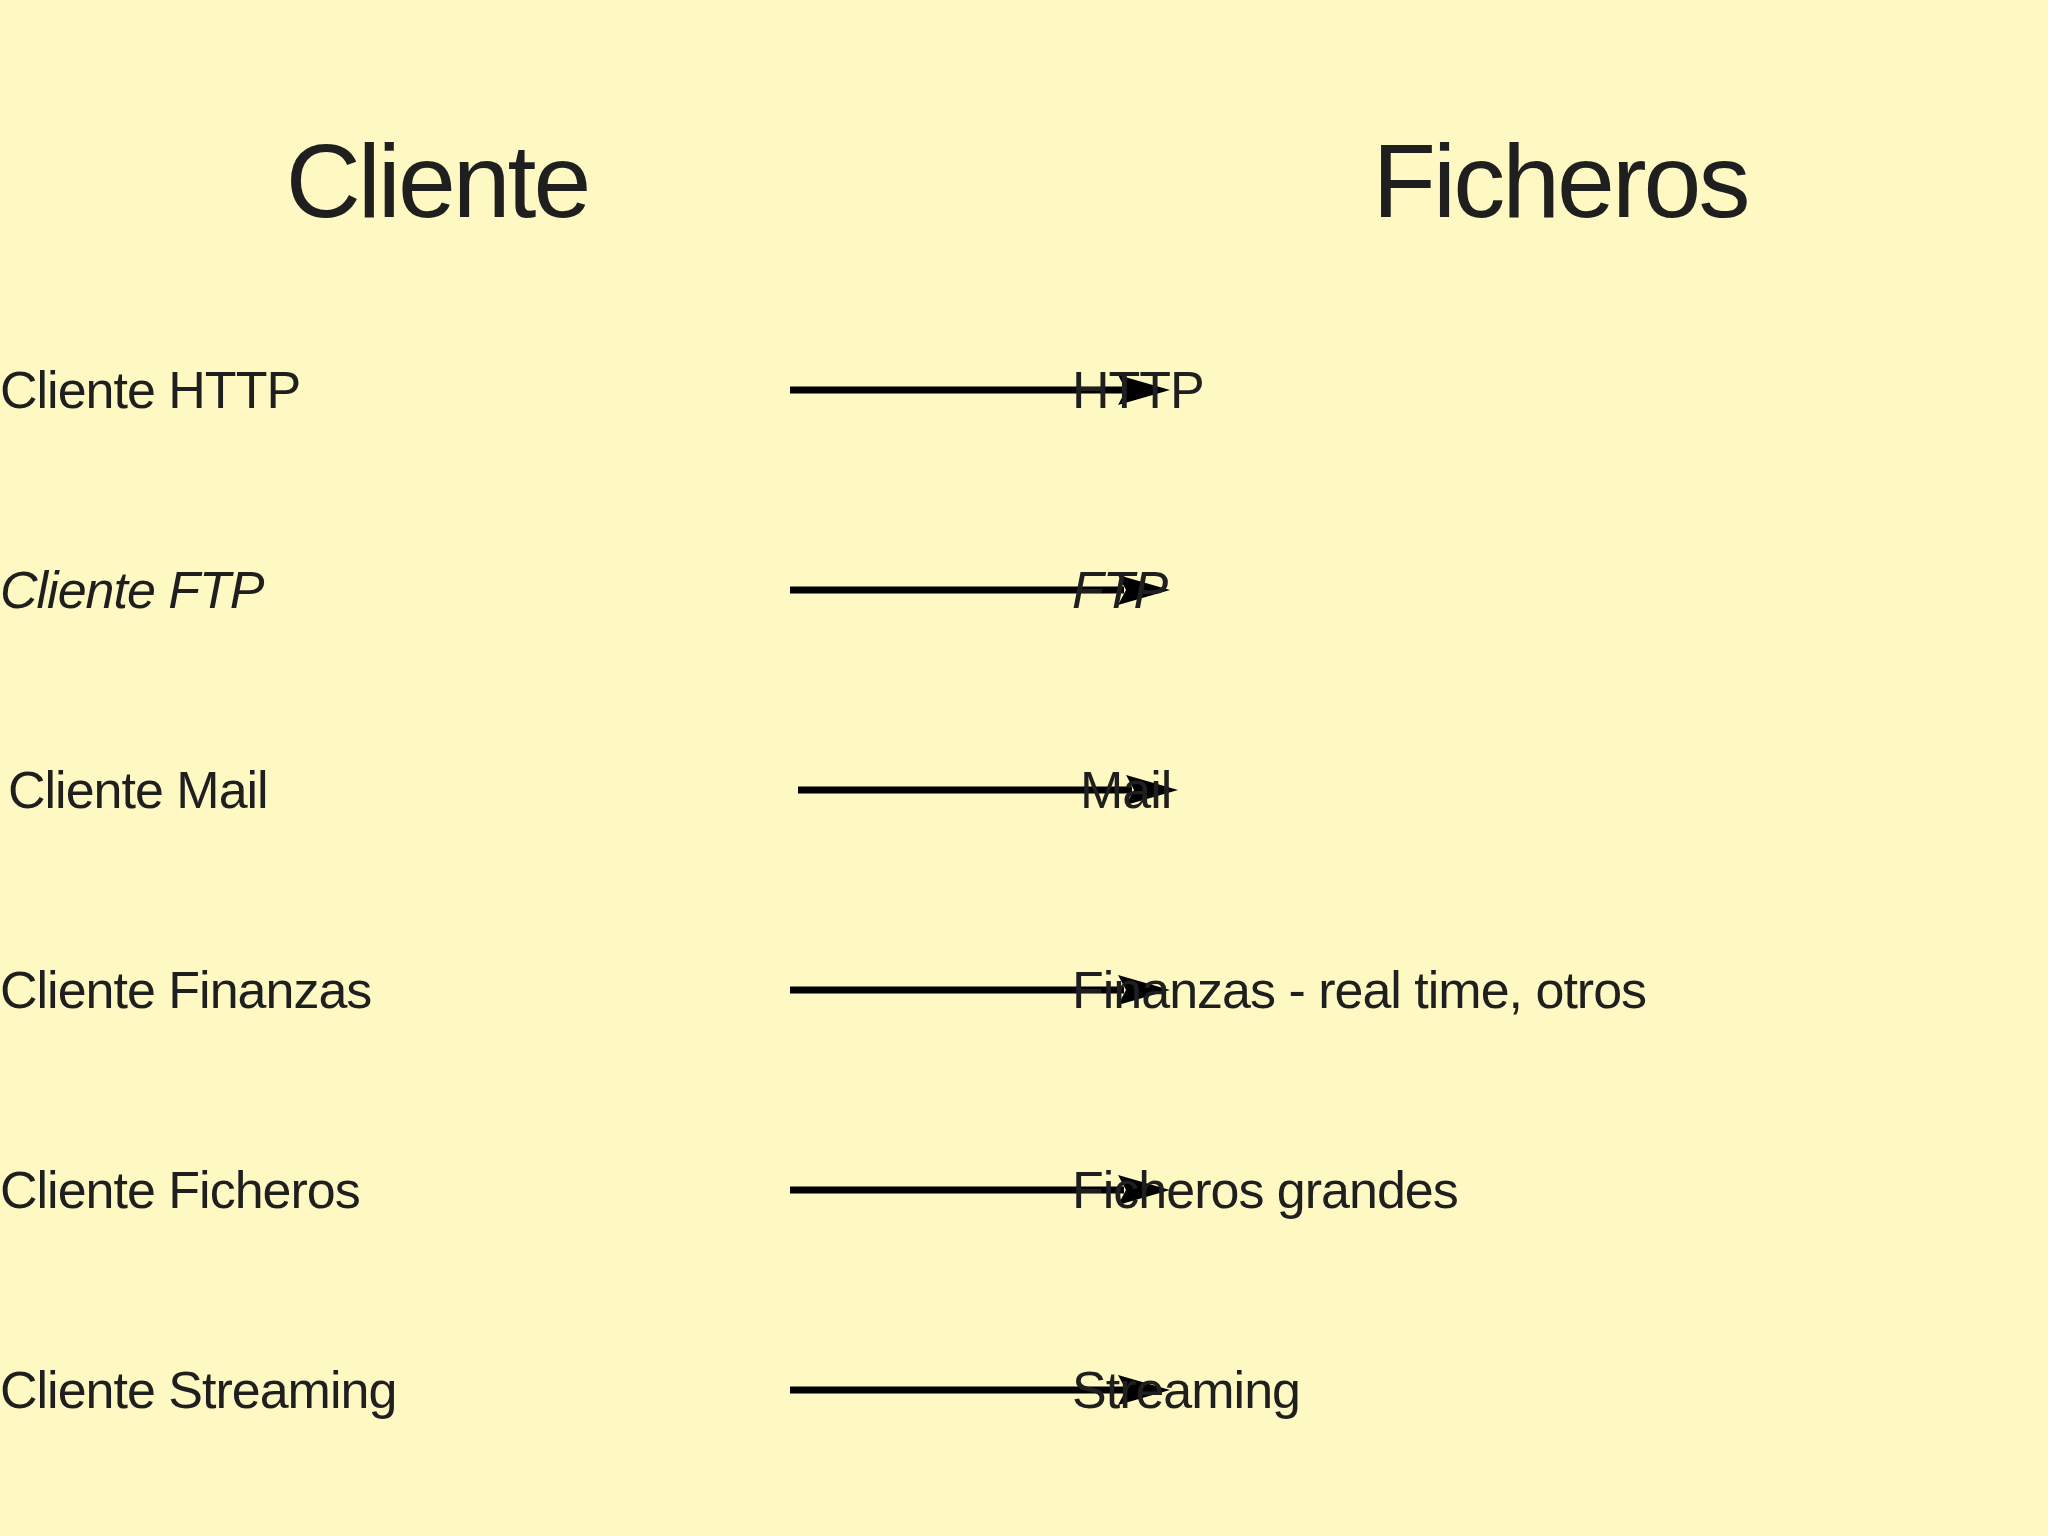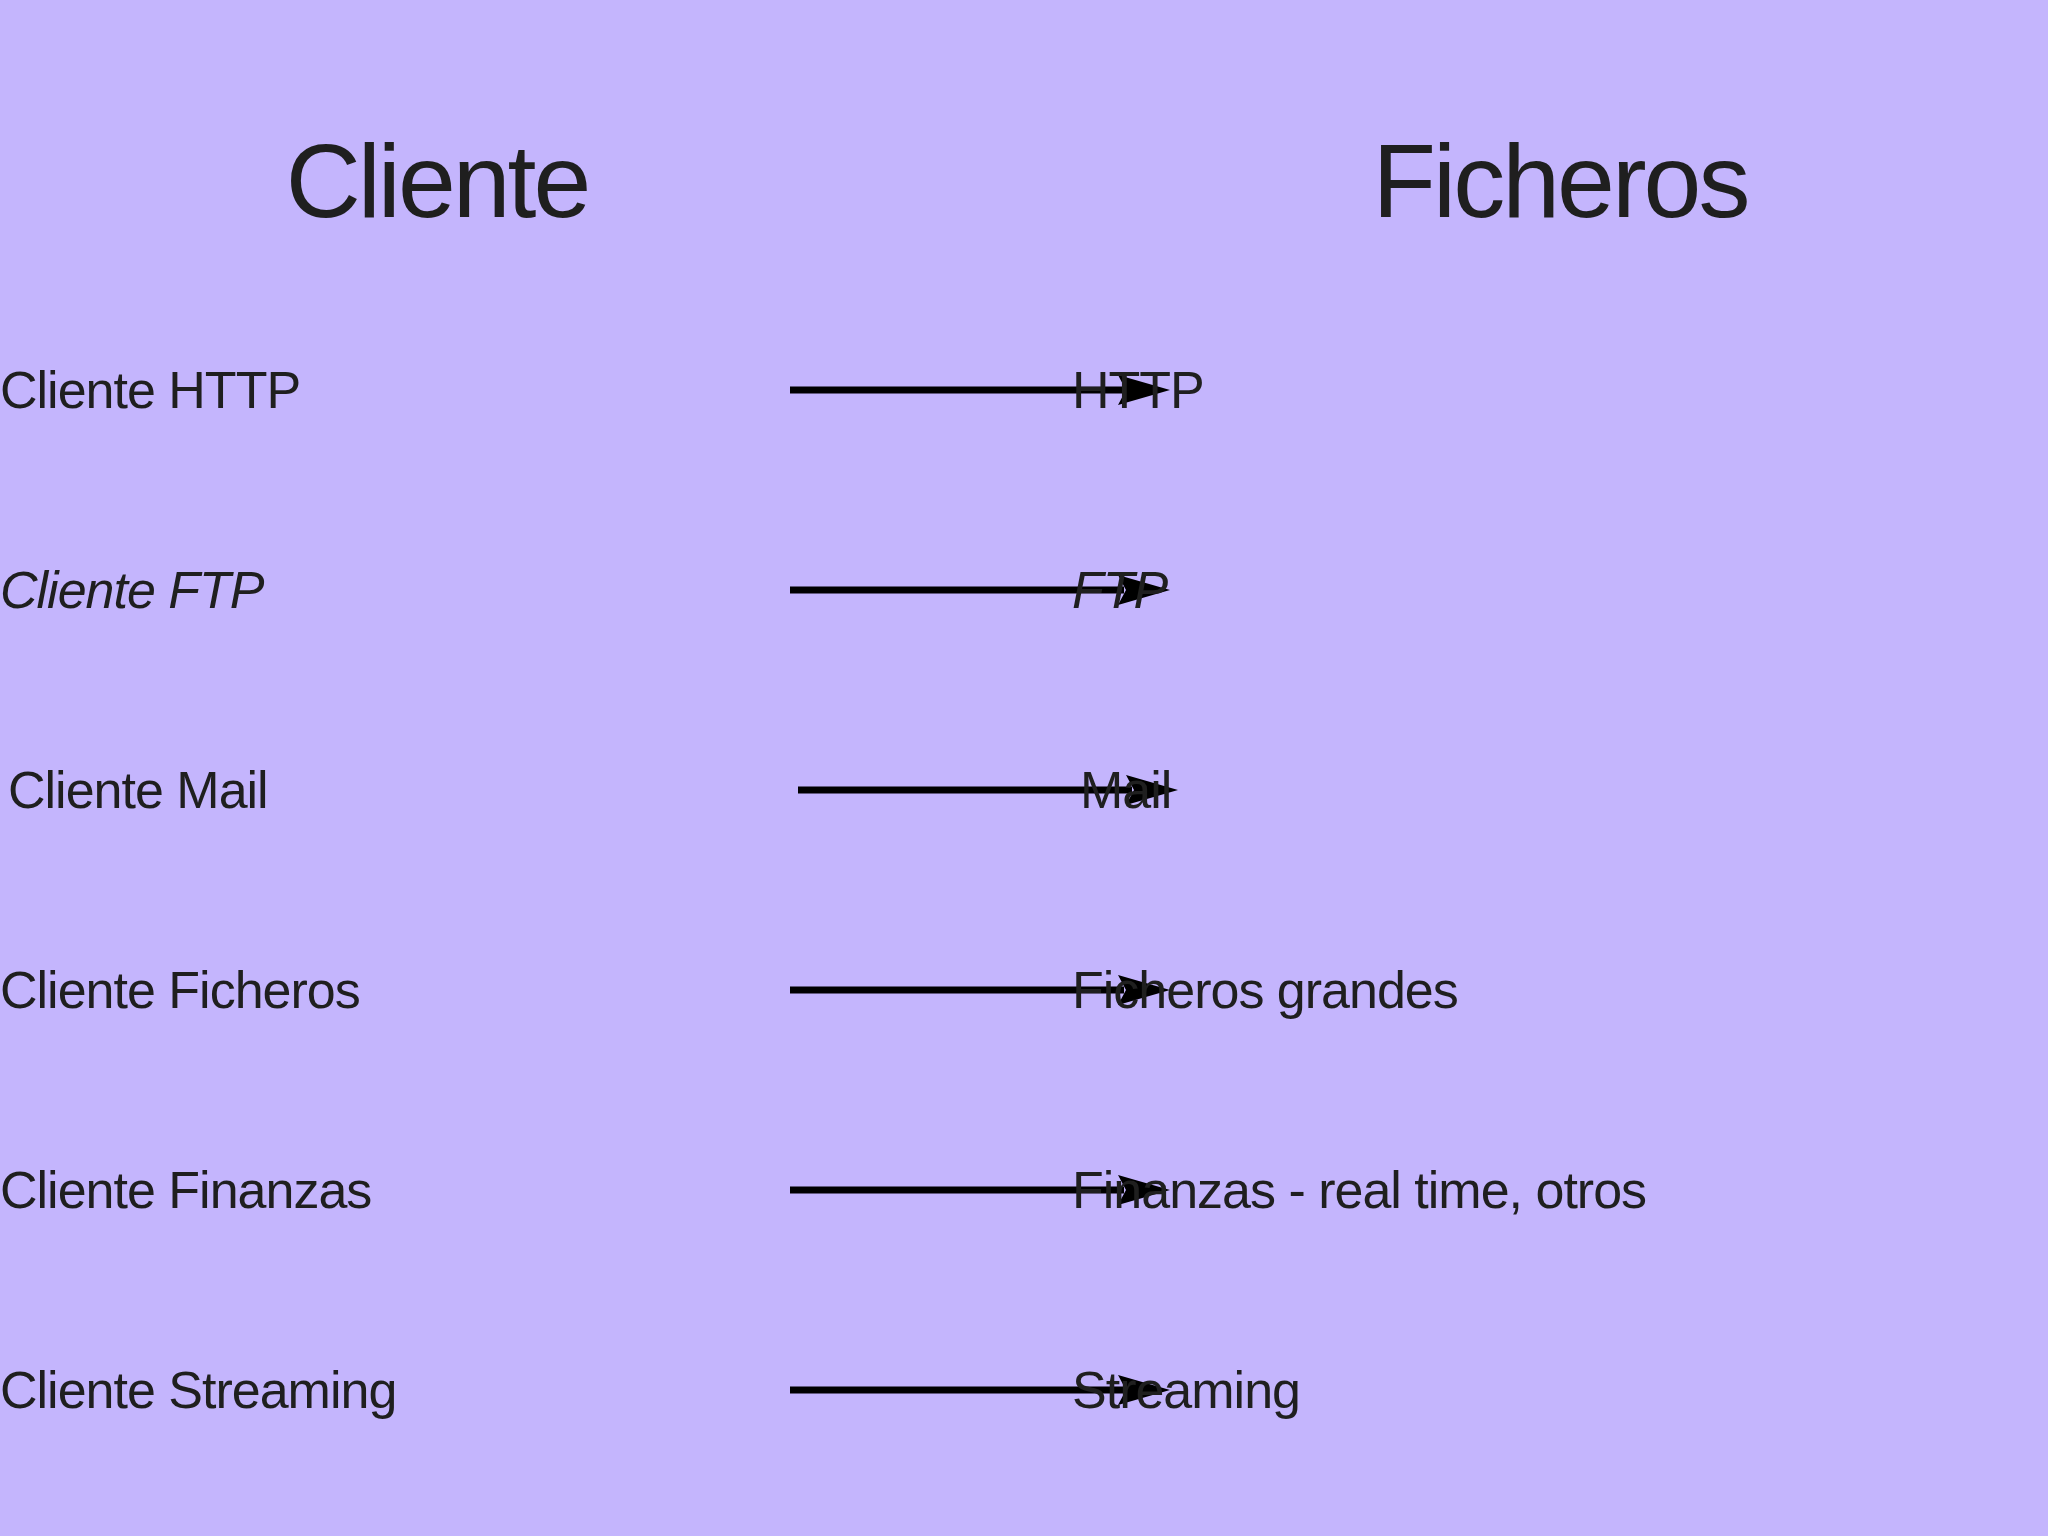--- a/index.html
+++ b/index.html
@@ -4,21 +4,21 @@
 <style>
   html, body {
     margin: 0;
     padding: 0;
     background: #ffffff;
   }
   #page {
     position: relative;
     width: 2048px;
     height: 1536px;
-    background: #c4b5fd;
+    background: #fef9c3;
     overflow: hidden;
     font-family: "Liberation Sans", "DejaVu Sans", sans-serif;
     color: #1f1f1f;
   }
   .col-title {
     position: absolute;
     top: 118px;
     font-size: 104px;
     line-height: 126px;
     letter-spacing: -3px;
@@ -104,39 +104,39 @@
       <div class="arrow-wrap">
         <svg width="380" height="36" viewBox="0 0 380 36">
           <line x1="0" y1="18" x2="334" y2="18" stroke="#000000" stroke-width="7"></line>
           <polygon points="328,3 380,18 328,33 336,18" fill="#000000"></polygon>
         </svg>
       </div>
       <div class="server-label">Mail</div>
     </div>
 
     <div class="row">
+      <div class="client-label">Cliente Finanzas</div>
+      <div class="arrow-wrap">
+        <svg width="380" height="36" viewBox="0 0 380 36">
+          <line x1="0" y1="18" x2="334" y2="18" stroke="#000000" stroke-width="7"></line>
+          <polygon points="328,3 380,18 328,33 336,18" fill="#000000"></polygon>
+        </svg>
+      </div>
+      <div class="server-label">Finanzas - real time, otros</div>
+    </div>
+
+    <div class="row">
       <div class="client-label">Cliente Ficheros</div>
       <div class="arrow-wrap">
         <svg width="380" height="36" viewBox="0 0 380 36">
           <line x1="0" y1="18" x2="334" y2="18" stroke="#000000" stroke-width="7"></line>
           <polygon points="328,3 380,18 328,33 336,18" fill="#000000"></polygon>
         </svg>
       </div>
       <div class="server-label">Ficheros grandes</div>
-    </div>
-
-    <div class="row">
-      <div class="client-label">Cliente Finanzas</div>
-      <div class="arrow-wrap">
-        <svg width="380" height="36" viewBox="0 0 380 36">
-          <line x1="0" y1="18" x2="334" y2="18" stroke="#000000" stroke-width="7"></line>
-          <polygon points="328,3 380,18 328,33 336,18" fill="#000000"></polygon>
-        </svg>
-      </div>
-      <div class="server-label">Finanzas - real time, otros</div>
     </div>
 
     <div class="row">
       <div class="client-label">Cliente Streaming</div>
       <div class="arrow-wrap">
         <svg width="380" height="36" viewBox="0 0 380 36">
           <line x1="0" y1="18" x2="334" y2="18" stroke="#000000" stroke-width="7"></line>
           <polygon points="328,3 380,18 328,33 336,18" fill="#000000"></polygon>
         </svg>
       </div>

